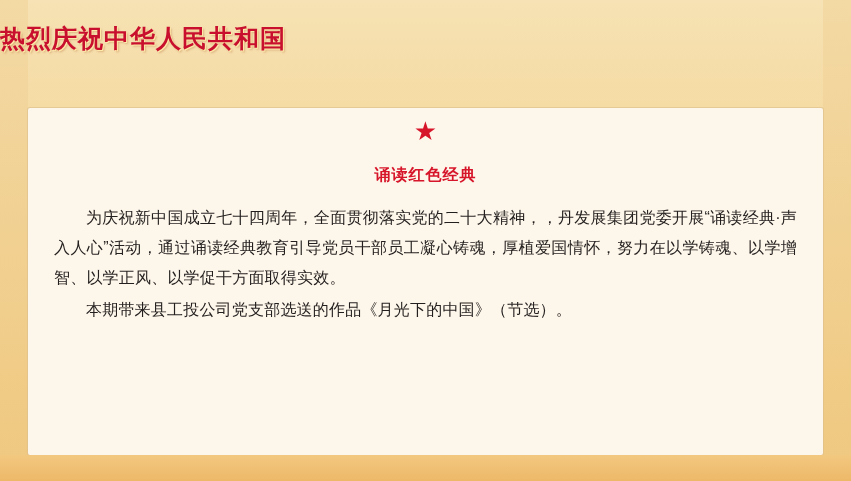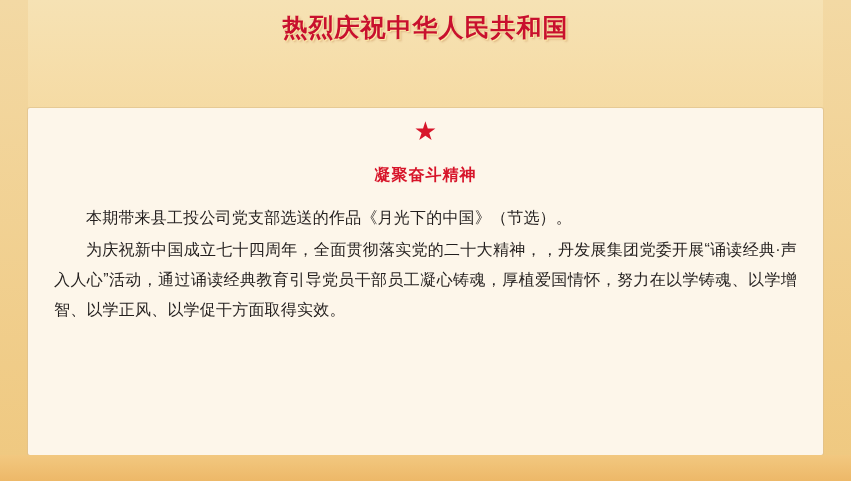--- a/index.html
+++ b/index.html
@@ -27,24 +27,23 @@
     bottom: 0;
     width: 28px;
     background: linear-gradient(180deg, #f3d9a4 0%, #efc87f 100%);
   }
   .left-edge { left: 0; }
   .right-edge { right: 0; }
 
   .header {
     position: relative;
     height: 110px;
-    text-align: center;
-    padding-top: 10px;
+    text-align: left;
+    padding-top: 18px;
     box-sizing: border-box;
-    font-family: Liberation Mono, monospace;
   }
   .header-line {
     font-size: 25px;
     font-weight: bold;
     letter-spacing: 1px;
     color: #c8102e;
     line-height: 40px;
     text-shadow: 1px 1px 0 #ffe9a8, 2px 2px 2px rgba(150,60,0,0.25);
   }
   .card {
@@ -114,22 +113,22 @@
 
   <div class="header">
     <div class="header-line">热烈庆祝中华人民共和国</div>
   </div>
 
   <div class="card">
     <div class="star-row">
       <span class="star">★</span>
     </div>
     <div class="slogans">
-      <div class="slogan">凝聚奋斗精神</div>
+      <div class="slogan">诵读红色经典</div>
     </div>
     <div class="body-text">
+      <p class="para">为庆祝新中国成立七十四周年，全面贯彻落实党的二十大精神，，丹发展集团党委开展“诵读经典·声入人心”活动，通过诵读经典教育引导党员干部员工凝心铸魂，厚植爱国情怀，努力在以学铸魂、以学增智、以学正风、以学促干方面取得实效。</p>
       <p class="para">本期带来县工投公司党支部选送的作品《月光下的中国》（节选）。</p>
-      <p class="para">为庆祝新中国成立七十四周年，全面贯彻落实党的二十大精神，，丹发展集团党委开展“诵读经典·声入人心”活动，通过诵读经典教育引导党员干部员工凝心铸魂，厚植爱国情怀，努力在以学铸魂、以学增智、以学正风、以学促干方面取得实效。</p>
     </div>
   </div>
 
   <div class="bottom-strip"></div>
 </div>
 
 </body></html>

